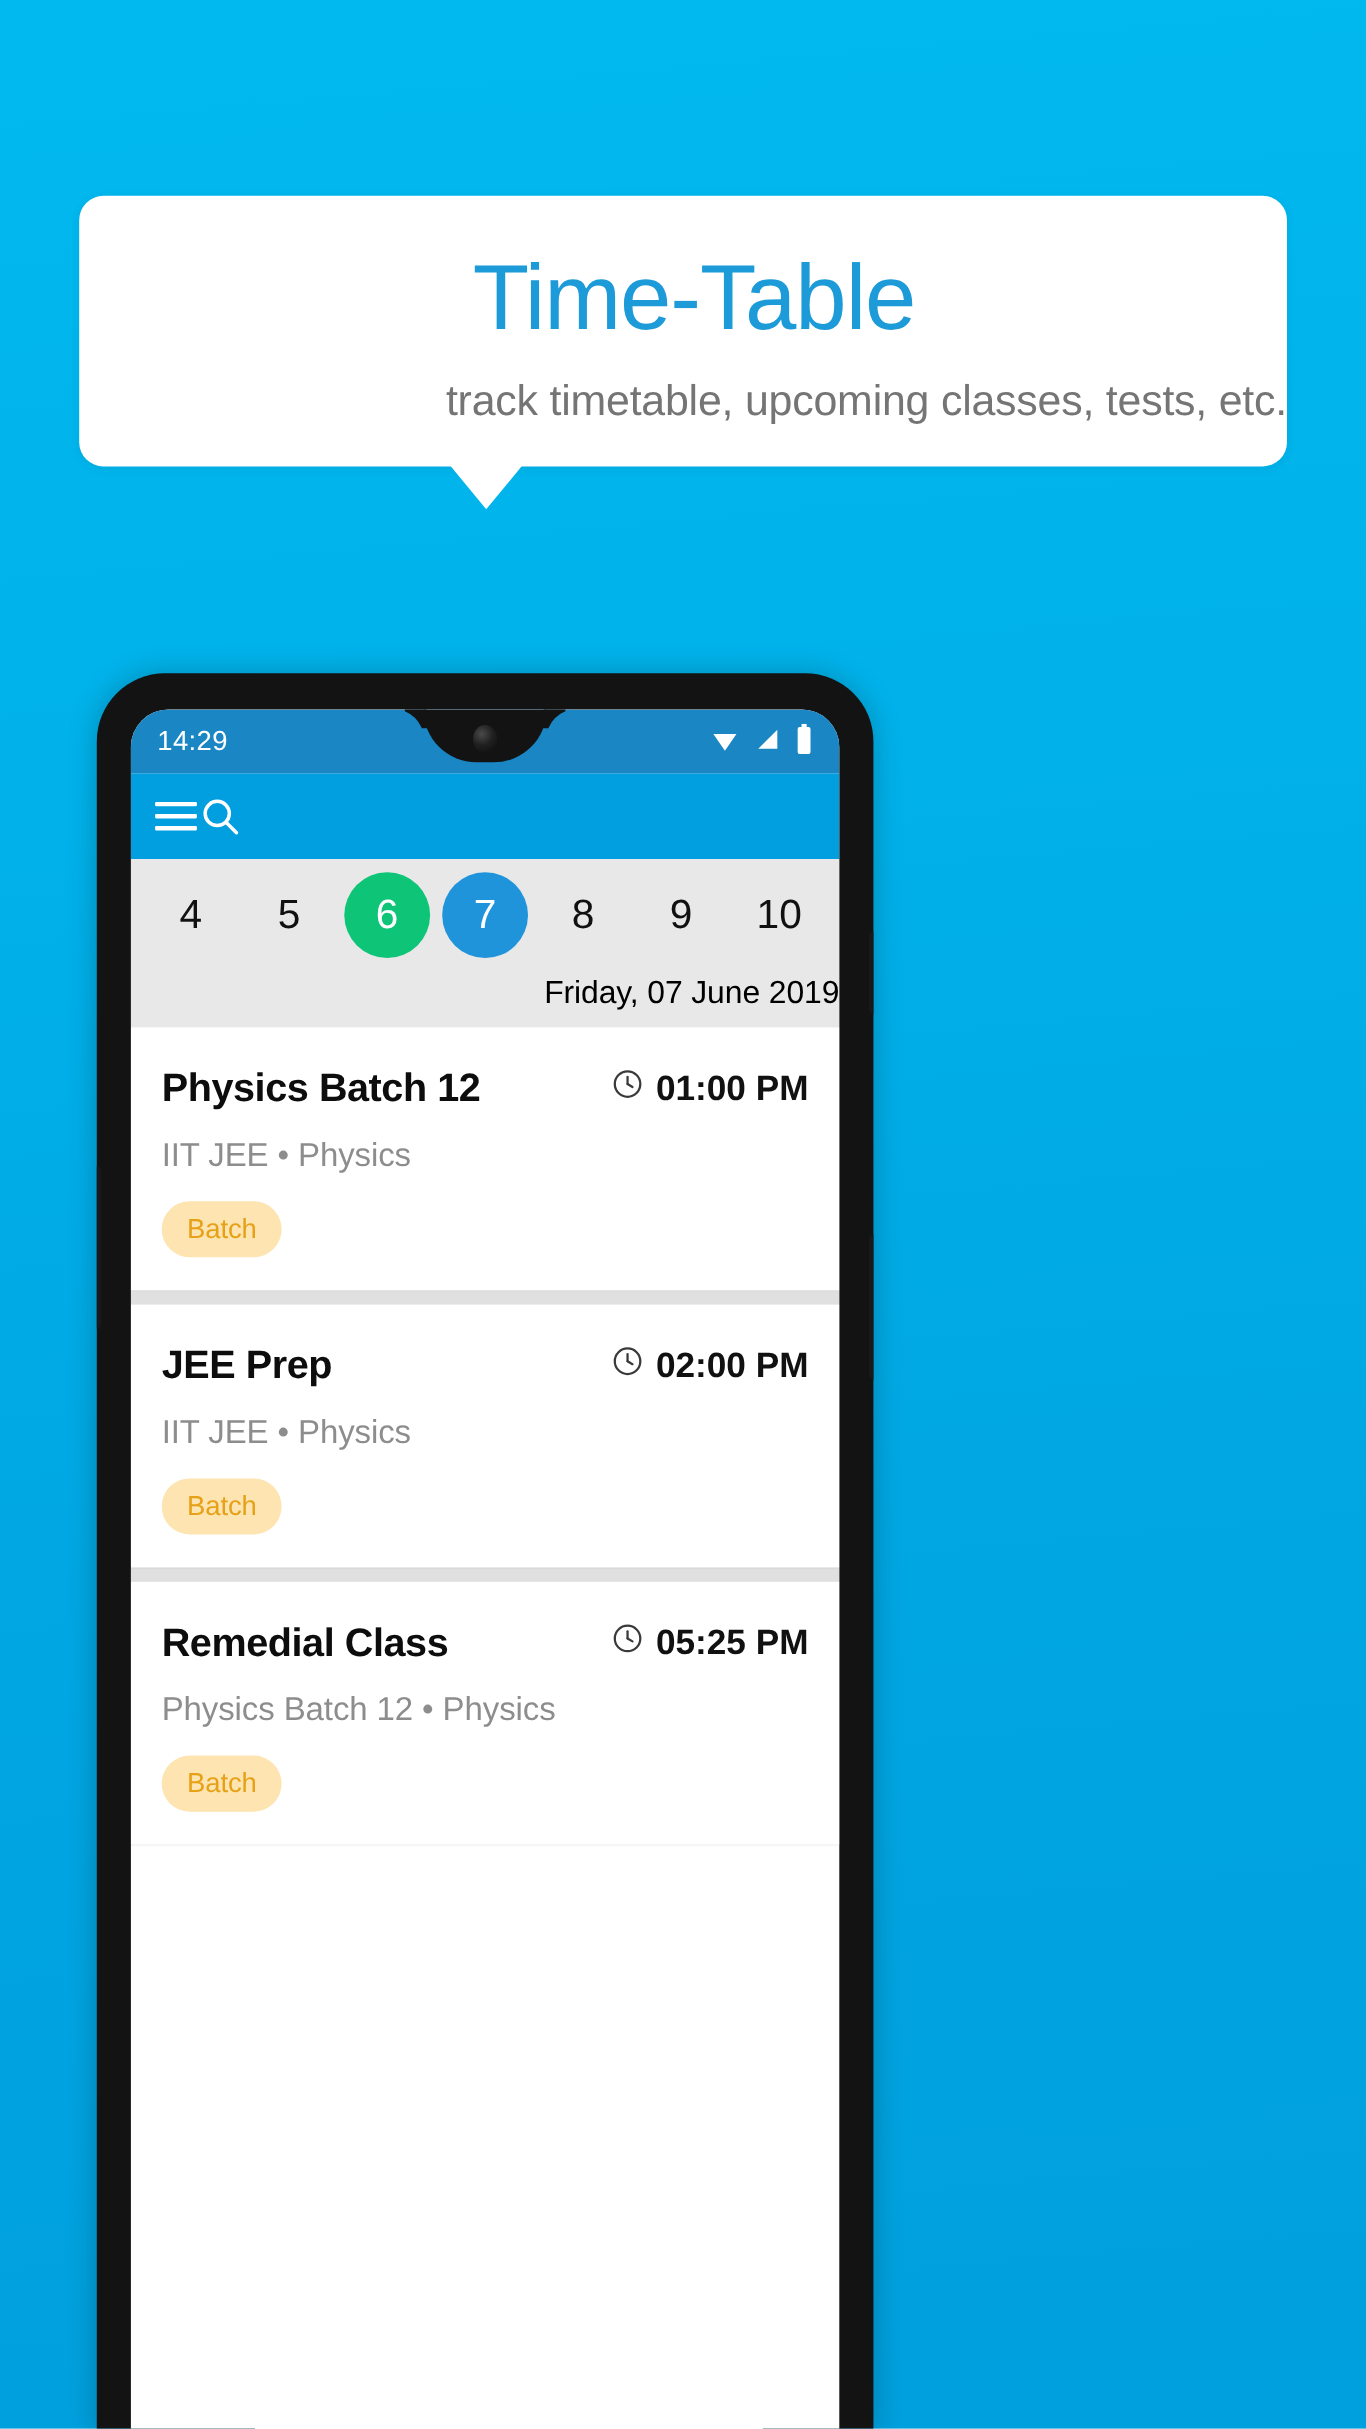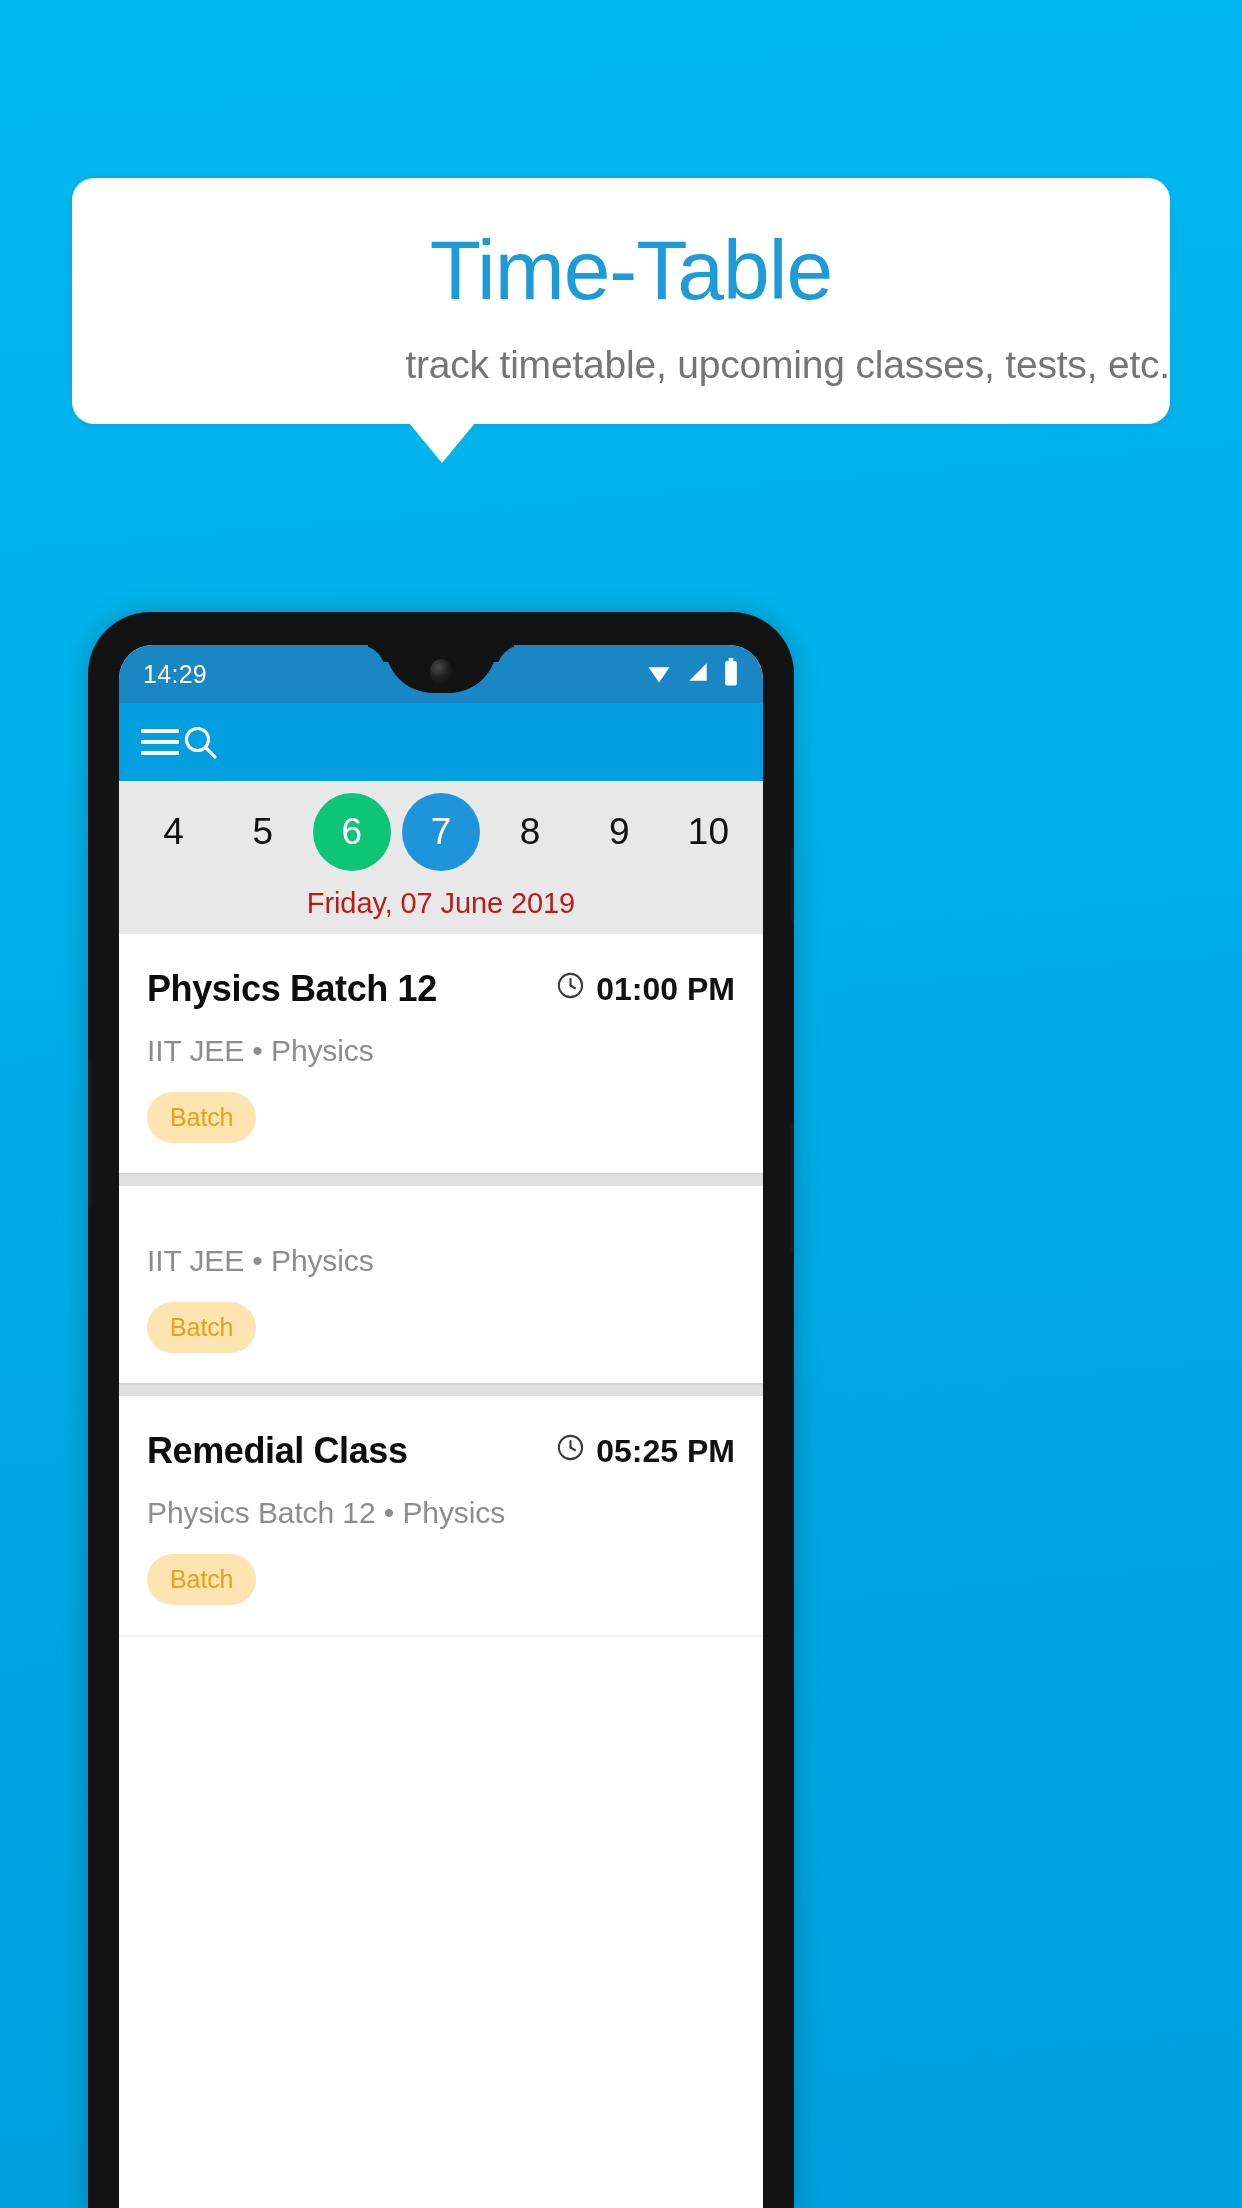--- a/index.html
+++ b/index.html
@@ -175,23 +175,23 @@
     width:78px; height:78px;
     display:flex; align-items:center; justify-content:center;
     font-size:37px;
     color:#111111;
     font-weight:400;
     border-radius:50%;
   }
   .day-num.today   { background:#0ec477; color:#ffffff; }
   .day-num.selected{ background:#1f94db; color:#ffffff; }
   .date-label {
-    text-align:center;
+    text-align:right;
     font-size:29px;
-    color:#b91c1c;
+    color:#000000;
     padding-top:16px;
     letter-spacing:-0.1px;
   }
 
   
   .list { background:#e0e0e0; }
   .card {
     background:#ffffff;
     margin-bottom:13px;
     padding:34px 28px 30px 28px;
@@ -329,20 +329,31 @@
                     <line x1="12" y1="6.6" x2="12" y2="12" stroke="#3a3a3a" stroke-width="1.7" stroke-linecap="round"></line>
                     <line x1="12" y1="12" x2="15.7" y2="14.2" stroke="#3a3a3a" stroke-width="1.7" stroke-linecap="round"></line>
                   </svg></span>
                 <span>01:00 PM</span>
               </div>
             </div>
             <div class="card-sub">IIT JEE • Physics</div>
             <div><span class="chip">Batch</span></div>
           </div>
           <div class="card">
+            <div class="card-top">
+              <div class="card-title">JEE Prep</div>
+              <div class="card-time">
+                <span><svg class="clock-icon" viewBox="0 0 24 24">
+                    <circle cx="12" cy="12" r="9.6" fill="none" stroke="#3a3a3a" stroke-width="1.7"></circle>
+                    <line x1="12" y1="6.6" x2="12" y2="12" stroke="#3a3a3a" stroke-width="1.7" stroke-linecap="round"></line>
+                    <line x1="12" y1="12" x2="15.7" y2="14.2" stroke="#3a3a3a" stroke-width="1.7" stroke-linecap="round"></line>
+                  </svg></span>
+                <span>02:00 PM</span>
+              </div>
+            </div>
             <div class="card-sub">IIT JEE • Physics</div>
             <div><span class="chip">Batch</span></div>
           </div>
           <div class="card">
             <div class="card-top">
               <div class="card-title">Remedial Class</div>
               <div class="card-time">
                 <span><svg class="clock-icon" viewBox="0 0 24 24">
                     <circle cx="12" cy="12" r="9.6" fill="none" stroke="#3a3a3a" stroke-width="1.7"></circle>
                     <line x1="12" y1="6.6" x2="12" y2="12" stroke="#3a3a3a" stroke-width="1.7" stroke-linecap="round"></line>

